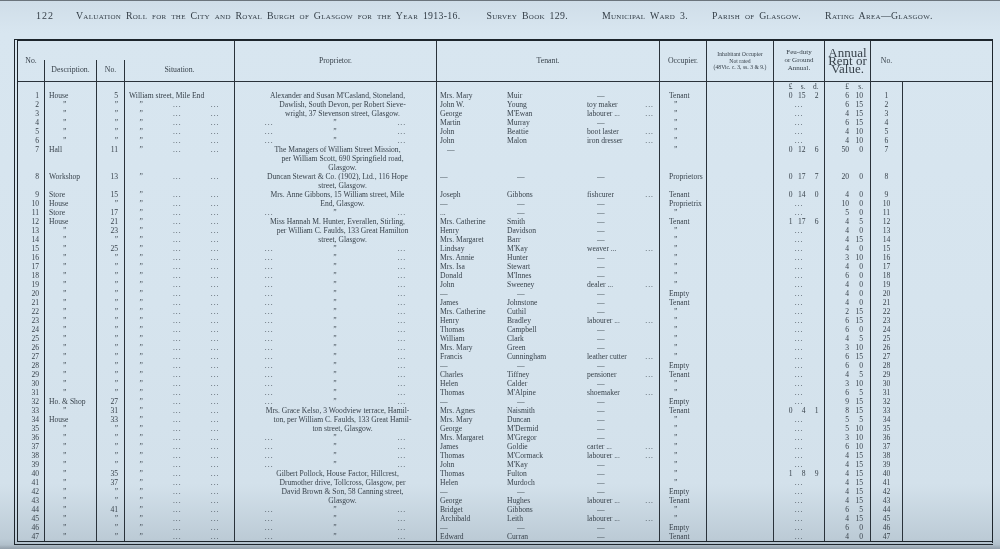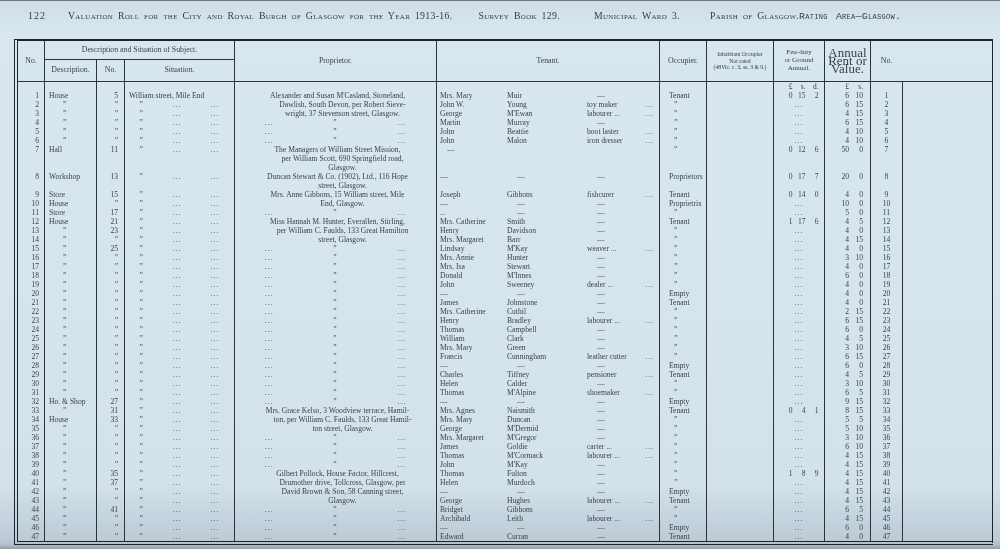--- a/index.html
+++ b/index.html
@@ -5,27 +5,27 @@
   html,body{margin:0;padding:0;}
   body{
     width:1000px;height:549px;position:relative;overflow:hidden;
     background:linear-gradient(180deg,#cfdde8 0%,#d8e6f0 6%,#d6e4ee 55%,#d3e1eb 88%,#bccbd6 98%,#a7b5c0 100%);
     font-family:"Liberation Serif","DejaVu Serif",serif;
     color:#39434c;
     border-top:1px solid #6b747c;
   }
   
   .page-top{
-    position:absolute;left:0;top:9px;width:923px;display:flex;align-items:baseline;
+    position:absolute;left:8px;top:9px;width:923px;display:flex;align-items:baseline;
     font-variant:small-caps;letter-spacing:.3px;word-spacing:2px;color:#333d46;white-space:nowrap;
   }
   .pgno{margin-left:28px;font-size:10px;letter-spacing:1px;}
   .ttl{margin-left:22px;font-size:9.8px;}
   .meta{font-size:9.8px;}
-  .m1{margin-left:26px;} .m2{margin-left:34px;} .m3{margin-left:30px;} .m4{font-family:Liberation Mono, monospace;}
+  .m1{margin-left:26px;} .m2{margin-left:34px;} .m3{margin-left:24px;} .m4{margin-left:24px;}
 
   
   :root{
     --cols:26px 52px 28px 110px 202px 223px 47px 67px 51px 46px 32px 90px;
     --line:#2a323a;
   }
   .vtable{
     position:absolute;left:14px;top:38px;width:974px;
     border:1.6px solid #1d252c;border-left:4px double #1d252c;border-bottom:4px double #1d252c;border-top:2.2px solid #1d252c;
     background:transparent;
@@ -92,21 +92,20 @@
   <span class="ttl">Valuation Roll for the City and Royal Burgh of Glasgow for the Year 1913-16.</span>
   <span class="meta m1">Survey Book 129.</span>
   <span class="meta m2">Municipal Ward 3.</span>
   <span class="meta m3">Parish of Glasgow.</span>
   <span class="meta m4">Rating Area—Glasgow.</span>
 </div>
 
 <div class="vtable">
   <div class="thead">
     <div class="hc h-no">No.</div>
-    <div class="hc h-group">Description and Situation of Subject.</div>
     <div class="hc h-desc">Description.</div>
     <div class="hc h-stno">No.</div>
     <div class="hc h-sit">Situation.</div>
     <div class="hc h-prop">Proprietor.</div>
     <div class="hc h-ten">Tenant.</div>
     <div class="hc h-occ">Occupier.</div>
     <div class="hc h-inh">Inhabitant Occupier
 Not rated
 (48Vic. c. 3, ss. 3 &amp; 9.)</div>
     <div class="hc h-feu">Feu-duty

